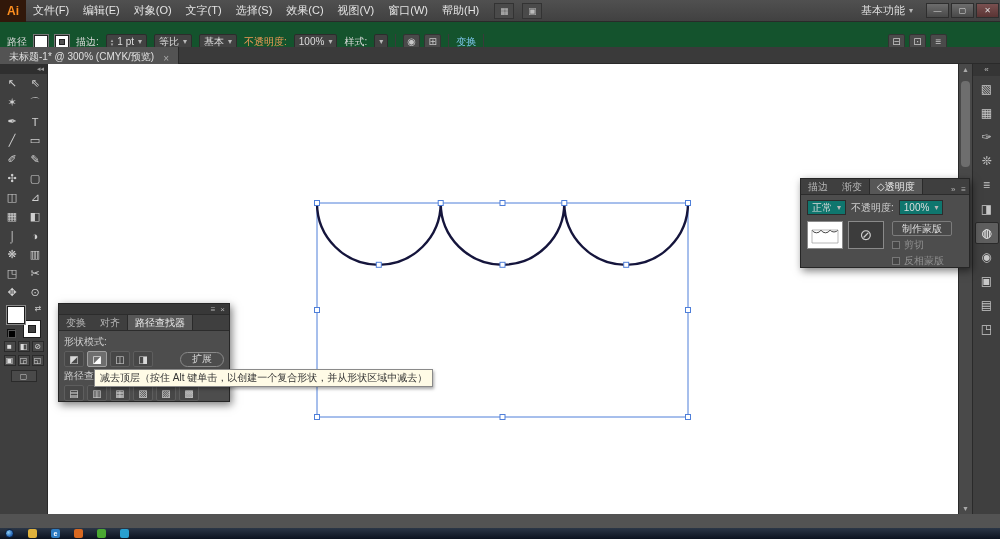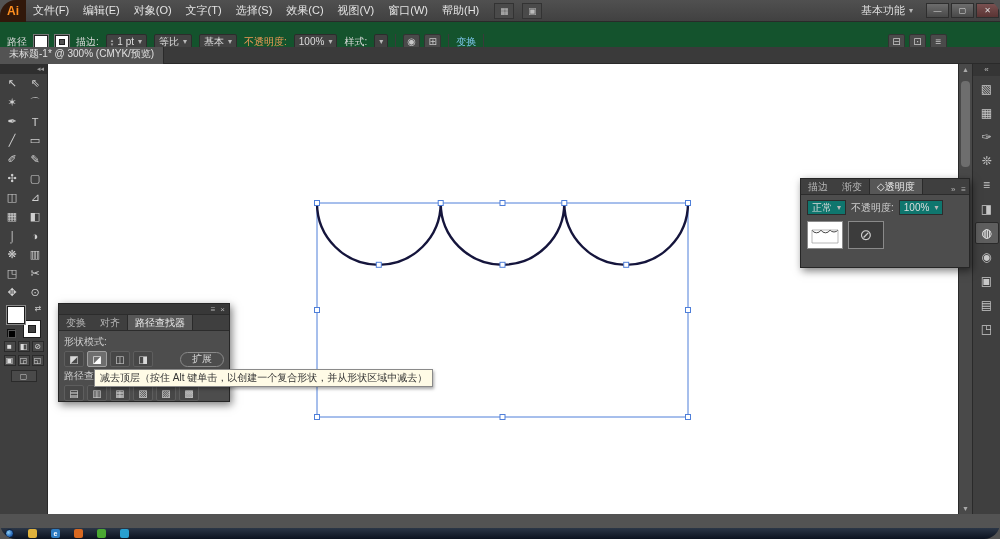--- a/index.html
+++ b/index.html
@@ -1,18 +1,18 @@
 <!DOCTYPE html>
 <html><head>
 <meta charset="utf-8">
 <style>
 *{margin:0;padding:0;box-sizing:border-box;}
 html,body{width:1000px;height:539px;overflow:hidden;background:#535353;}
 body{font-family:"Liberation Sans","DejaVu Sans",sans-serif;}
-.screen{position:relative;width:1000px;height:539px;background:#535353;overflow:hidden;color:#ddd;font-size:11px;border-radius:16px;}
+.screen{position:relative;width:1000px;height:539px;background:#535353;overflow:hidden;color:#ddd;font-size:11px;}
 
 
 .menubar{position:absolute;top:0;left:0;width:100%;height:22px;background:linear-gradient(#505050,#414141);border-bottom:1px solid #2a2a2a;display:flex;align-items:center;}
 .ai-logo{width:26px;height:22px;background:#31180a;color:#ff8f1f;font-weight:bold;font-size:12px;display:flex;align-items:center;justify-content:center;}
 .menu-list{display:flex;height:100%;align-items:center;}
 .menu-item{padding:0 7px;font-size:11px;color:#e4e4e4;cursor:default;white-space:nowrap;}
 .mb-icon{width:20px;height:16px;margin-left:8px;background:#4a4a4a;border:1px solid #333;color:#bbb;font-size:9px;display:flex;align-items:center;justify-content:center;}
 .mb-right{margin-left:auto;display:flex;align-items:center;height:100%;}
 .workspace-switcher{display:flex;align-items:center;gap:4px;padding:0 12px;font-size:11px;color:#ddd;}
 .caret{display:inline-block;font-size:6px;color:#b8b8b8;line-height:1;}
@@ -27,21 +27,21 @@
 .link-orange{color:#ef9a56;}
 .link-cyan{color:#7cc5ea;}
 .cb-sep{width:1px;height:16px;background:#3a3a3a;}
 .cb-swatch{width:14px;height:14px;border:1px solid #222;background:#fff;position:relative;box-shadow:0 0 0 1px #777;}
 .cb-swatch.stroke::before{content:"";position:absolute;inset:3px;background:#535353;border:1px solid #222;}
 .cb-icon{width:17px;height:16px;background:#4a4a4a;border:1px solid #333;border-radius:2px;color:#c8c8c8;font-size:10px;display:flex;align-items:center;justify-content:center;}
 .stepper{display:flex;flex-direction:column;font-size:5px;color:#aaa;line-height:4px;}
 
 
 .tabbar{position:absolute;top:47px;left:0;width:100%;height:17px;background:#3a3a3a;border-bottom:1px solid #2a2a2a;display:flex;}
-.doc-tab{display:inline-flex;align-items:flex-end;gap:9px;height:17px;padding:0 9px;background:#535353;border-right:1px solid #2a2a2a;font-size:10px;color:#e0e0e0;white-space:nowrap;flex-direction:column;}
+.doc-tab{display:inline-flex;align-items:flex-end;gap:9px;height:17px;padding:0 9px;background:#535353;border-right:1px solid #2a2a2a;font-size:10px;color:#e0e0e0;white-space:nowrap;}
 .tab-close{color:#aaa;font-size:10px;}
 
 
 .toolbar{position:absolute;left:0;top:64px;width:48px;height:450px;background:#3f3f3f;border-right:1px solid #2a2a2a;}
 .toolbar-header{height:10px;background:#2f2f2f;color:#999;font-size:7px;text-align:right;padding-right:3px;line-height:10px;}
 .tool-grid{display:grid;grid-template-columns:23px 23px;justify-content:center;}
 .tool{height:19px;display:flex;align-items:center;justify-content:center;font-size:11px;color:#d0d0d0;}
 .swatch-widget{position:relative;width:34px;height:32px;margin:4px auto 2px;}
 .fill-swatch{position:absolute;left:0;top:0;width:18px;height:18px;background:#fff;border:1px solid #1c1c1c;box-shadow:0 0 0 1px #8a8a8a;z-index:2;}
 .stroke-swatch{position:absolute;right:0;bottom:0;width:18px;height:18px;background:#fff;border:1px solid #1c1c1c;z-index:1;}
@@ -320,20 +320,31 @@
         </span>
       </div>
       <div class="tp-row2">
         <div class="tp-thumb">
           <svg width="34" height="26" viewBox="0 0 34 26">
             <path d="M4,8 A5,5 0 0 0 13,8 A5,5 0 0 0 22,8 A5,5 0 0 0 30,8" fill="none" stroke="#333" stroke-width="0.9"></path>
             <path d="M4,8 H30 V21 H4 Z" fill="none" stroke="#999" stroke-width="0.7"></path>
           </svg>
         </div>
         <div class="tp-thumb no">⊘</div>
+        <div class="tp-rightcol">
+          <div class="mask-btn">制作蒙版</div>
+          <div class="chk-row">
+            <span class="chk"></span>
+            <span>剪切</span>
+          </div>
+          <div class="chk-row">
+            <span class="chk"></span>
+            <span>反相蒙版</span>
+          </div>
+        </div>
       </div>
     </div>
   </div>
 
   <div class="vscroll">
     <div class="vs-arrow">▲</div>
     <div class="vs-track">
       <div class="vs-thumb"></div>
     </div>
     <div class="vs-arrow">▼</div>

